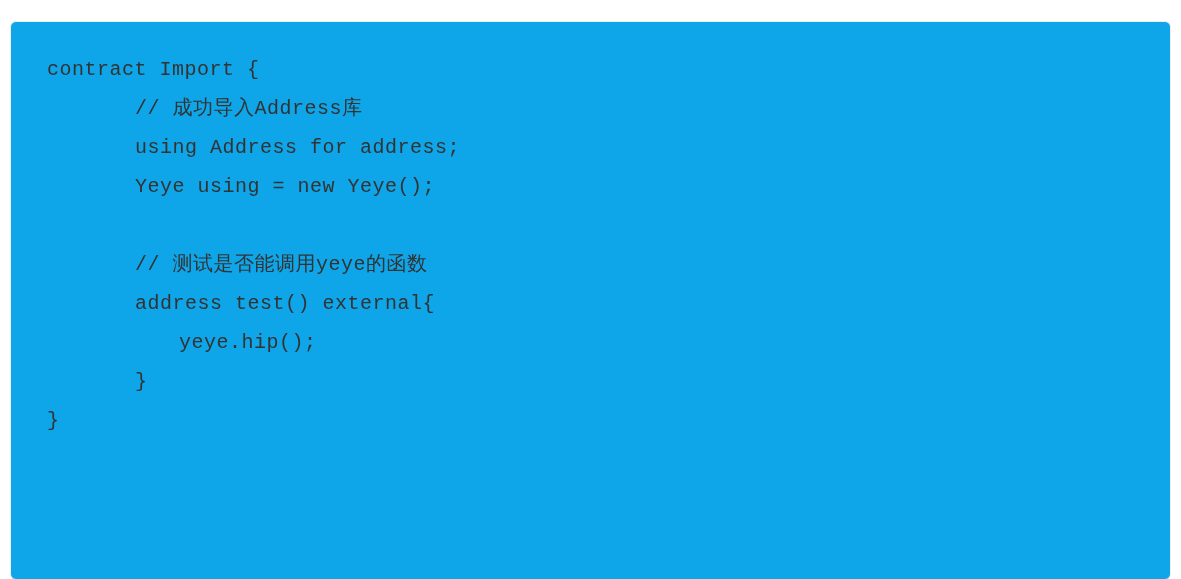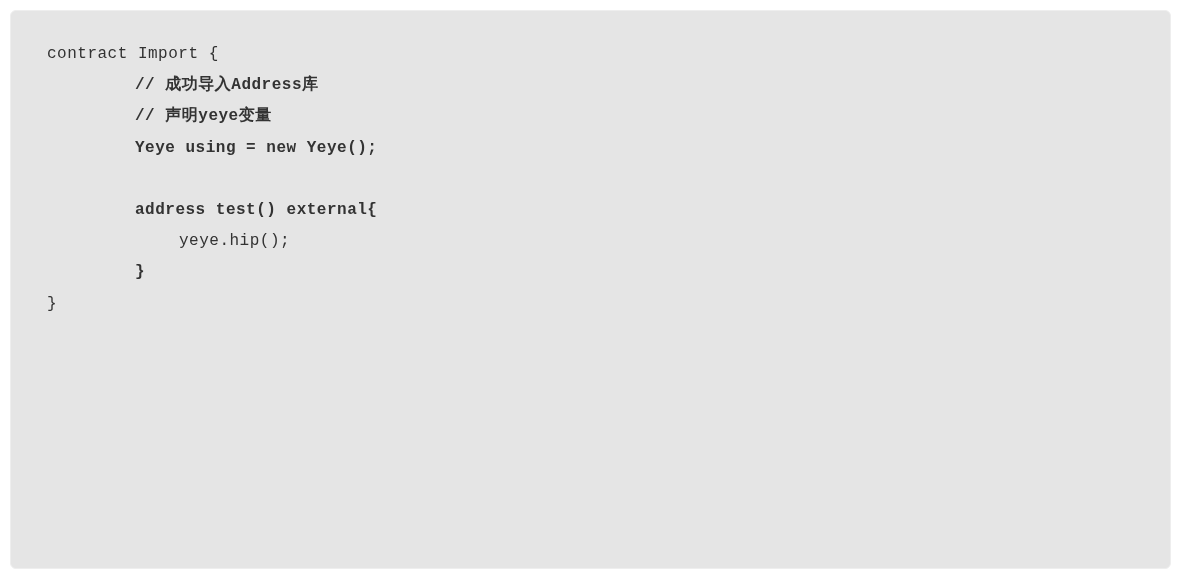--- a/index.html
+++ b/index.html
@@ -9,49 +9,50 @@
   }
   body {
     background: #ffffff;
     width: 1181px;
     height: 579px;
     padding: 10px;
   }
   .code-block {
     width: 100%;
     height: 100%;
-    background: #e5e5e5;
+    background: #0ea5e9;
     border: 1px solid #eeeeee;
     border-radius: 6px;
     padding: 28px 36px;
     font-family: "SF Mono", Monaco, Menlo, Consolas, "Courier New", monospace;
-    font-size: 16px;
+    font-size: 20px;
     line-height: 1.95;
     color: #333333;
     overflow: hidden;
+    margin-top: 11px;
   }
   .code-line {
     white-space: pre;
     letter-spacing: 0.5px;
   }
   .indent-1 {
     padding-left: 88px;
-    font-weight: bold;
   }
   .indent-2 {
     padding-left: 132px;
     font-family: Liberation Mono, monospace;
   }
 </style>
 </head>
 <body>
 
 <div class="code-block">
   <div class="code-line">contract Import {</div>
   <div class="code-line indent-1">// 成功导入Address库</div>
-  <div class="code-line indent-1">// 声明yeye变量</div>
+  <div class="code-line indent-1">using Address for address;</div>
   <div class="code-line indent-1">Yeye using = new Yeye();</div>
   <div class="code-line indent-1">&nbsp;</div>
+  <div class="code-line indent-1">// 测试是否能调用yeye的函数</div>
   <div class="code-line indent-1">address test() external{</div>
   <div class="code-line indent-2">yeye.hip();</div>
   <div class="code-line indent-1">}</div>
   <div class="code-line">}</div>
 </div>
 
 </body></html>

